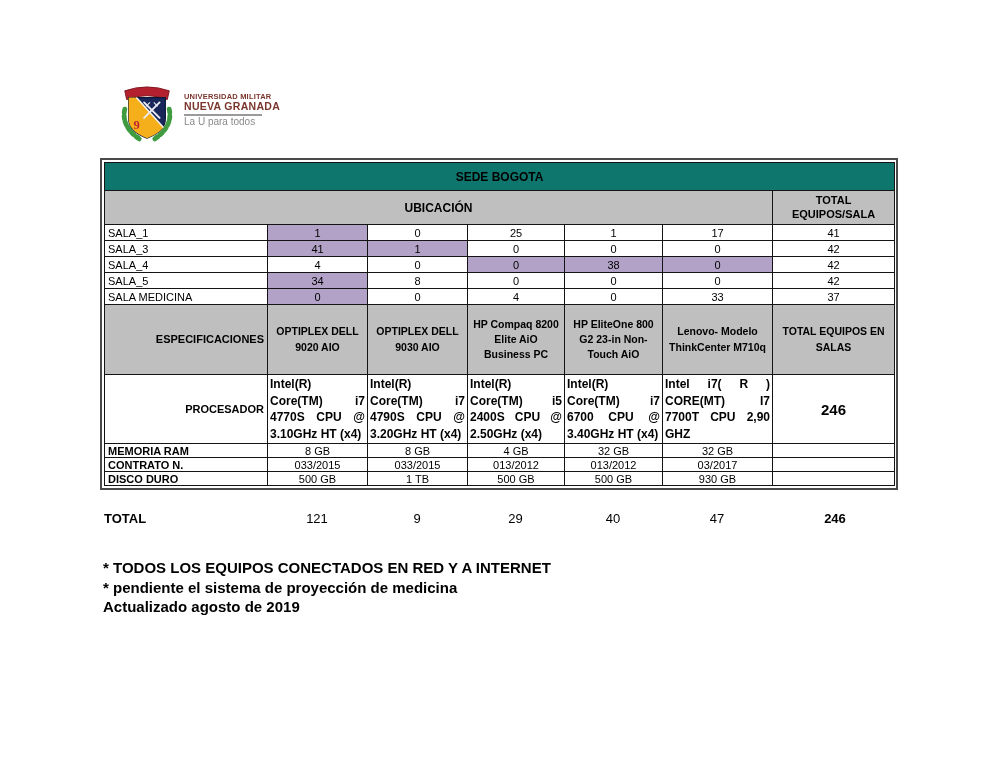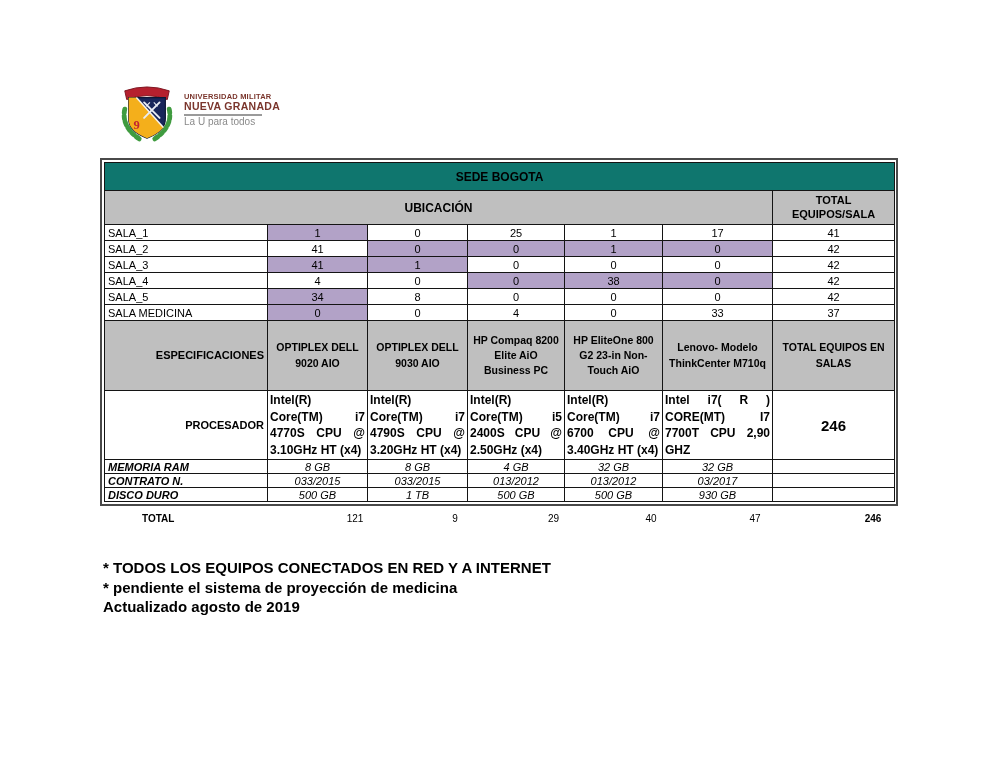--- a/index.html
+++ b/index.html
@@ -28,25 +28,25 @@
   .ubic td{height:34px;background:#bfbfbf;text-align:center;font-weight:bold;}
   .ubic .big{font-size:12px;}
   .ubic .tot{font-size:11px;line-height:1.25;}
   .sala td{height:16px;}
   .purple{background:#b2a2c7;}
   .espec td{height:70px;background:#bfbfbf;font-weight:bold;text-align:center;font-size:10.5px;line-height:1.45;}
   .espec td.lbl{text-align:right;font-size:11px;}
   .proc td{height:42px;font-weight:bold;text-align:right;}
   .proc .cpu{font-size:12px;text-align:justify;line-height:1.38;padding:1px 2px;vertical-align:top;}
   .proc .grand{font-size:15px;text-align:center;}
-  .spec-sm td{height:14px;font-style:italic;}
+  .spec-sm td{height:14px;}
 
   
   .total-row{position:absolute;left:100px;top:508px;width:798px;display:flex;
-             font-size:10px;align-items:center;height:20px;margin-left:38px;}
+             font-size:13px;align-items:center;height:20px;}
   .total-row .cell{text-align:center;}
   .total-row .t-lbl{width:167px;text-align:left;font-weight:bold;padding-left:4px;box-sizing:border-box;}
   .w1{width:100px;} .w2{width:100px;} .w3{width:97px;} .w4{width:98px;} .w5{width:110px;}
   .t-grand{width:126px;font-weight:bold;}
 
   
   .notes{position:absolute;left:103px;top:558px;font-weight:bold;font-size:15px;line-height:19.5px;}
 </style>
 </head>
 <body>
@@ -105,29 +105,20 @@
       <tr class="sala">
         <td class="room-lbl">SALA_1</td>
         <td class="c purple">1</td>
         <td class="c">0</td>
         <td class="c">25</td>
         <td class="c">1</td>
         <td class="c">17</td>
         <td class="c">41</td>
       </tr>
       <tr class="sala">
-        <td class="room-lbl">SALA_2</td>
-        <td class="c">41</td>
-        <td class="c purple">0</td>
-        <td class="c purple">0</td>
-        <td class="c purple">1</td>
-        <td class="c purple">0</td>
-        <td class="c">42</td>
-      </tr>
-      <tr class="sala">
         <td class="room-lbl">SALA_3</td>
         <td class="c purple">41</td>
         <td class="c purple">1</td>
         <td class="c">0</td>
         <td class="c">0</td>
         <td class="c">0</td>
         <td class="c">42</td>
       </tr>
       <tr class="sala">
         <td class="room-lbl">SALA_4</td>

